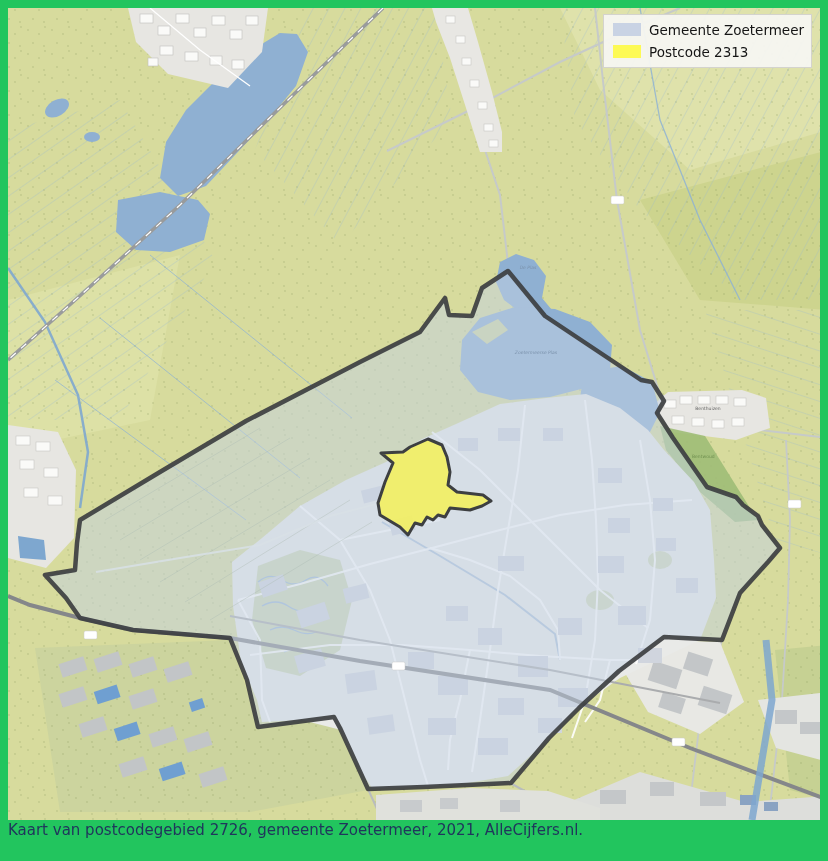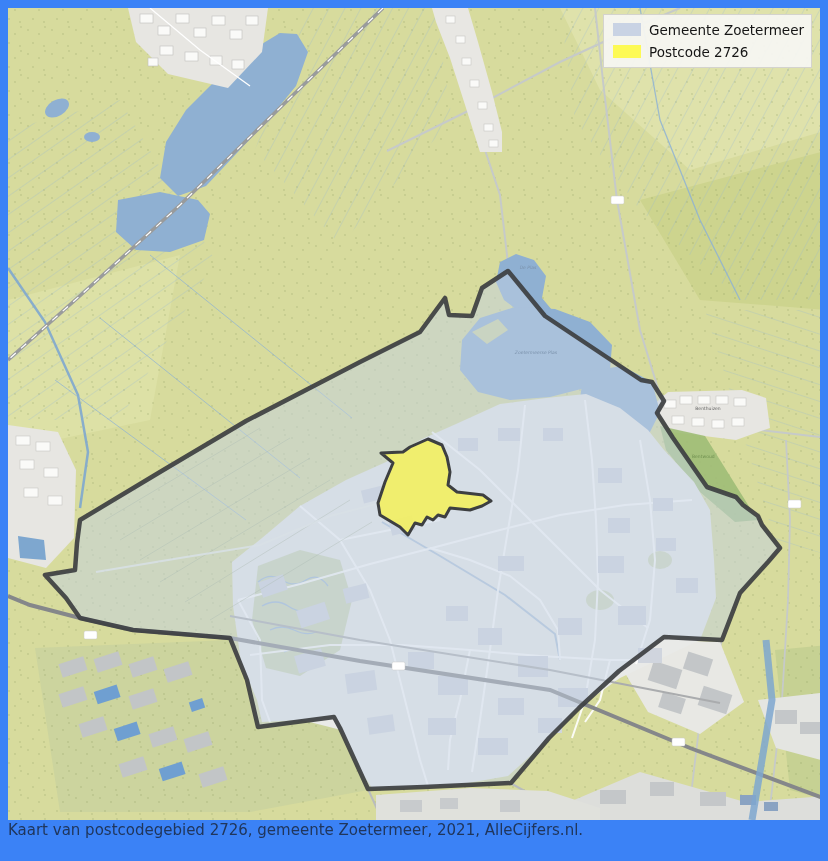--- a/index.html
+++ b/index.html
@@ -1,16 +1,16 @@
 <!DOCTYPE html>
 <html><head>
 <meta charset="utf-8">
 <style>
   html,body{margin:0;padding:0;background:#ffffff;}
-  .page{position:relative;width:828px;height:861px;background:#3b82f6;overflow:hidden;
+  .page{position:relative;width:828px;height:861px;background:#22c55e;overflow:hidden;
         font-family:"DejaVu Sans","Liberation Sans",sans-serif;}
   .map-frame{position:absolute;left:8px;top:8px;width:812px;height:812px;}
   .map-frame svg{display:block;width:812px;height:812px;}
   .legend{position:absolute;left:603px;top:14px;width:209px;box-sizing:border-box;
           background:rgba(246,245,241,0.95);border:1px solid #d4d3cd;padding:5px 9px 6px 9px;
           display:flex;flex-direction:column;gap:3px;z-index:5;}
   .legend-row{display:flex;align-items:center;gap:8px;height:19px;}
   .legend-row svg{flex:0 0 auto;display:block;}
   .legend-label{font-size:13.5px;color:#151515;white-space:nowrap;}
   .caption{position:absolute;left:8px;top:822px;width:812px;color:#20365c;
@@ -314,21 +314,21 @@
     <div class="legend-row">
       <svg width="28" height="13">
         <rect width="28" height="13" fill="#c9d3e4"></rect>
       </svg>
       <span class="legend-label">Gemeente Zoetermeer</span>
     </div>
     <div class="legend-row">
       <svg width="28" height="13">
         <rect width="28" height="13" fill="#fdfa55"></rect>
       </svg>
-      <span class="legend-label">Postcode 2726</span>
+      <span class="legend-label">Postcode 2313</span>
     </div>
   </div>
 
   <div class="caption">
     <div>Kaart van postcodegebied 2726, gemeente Zoetermeer, 2021, AlleCijfers.nl.</div>
   </div>
 
 </div>
 
 </body></html>

